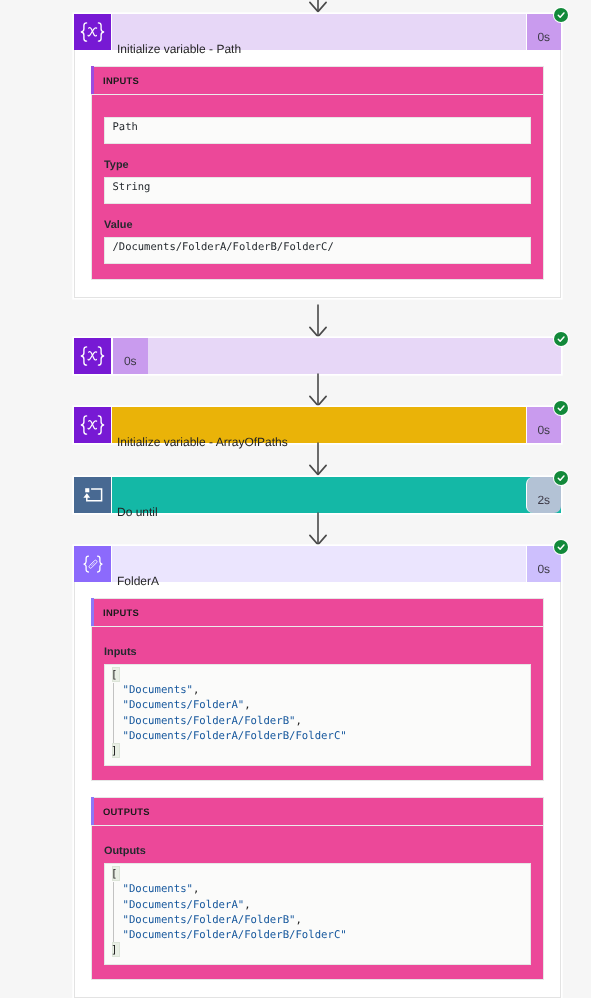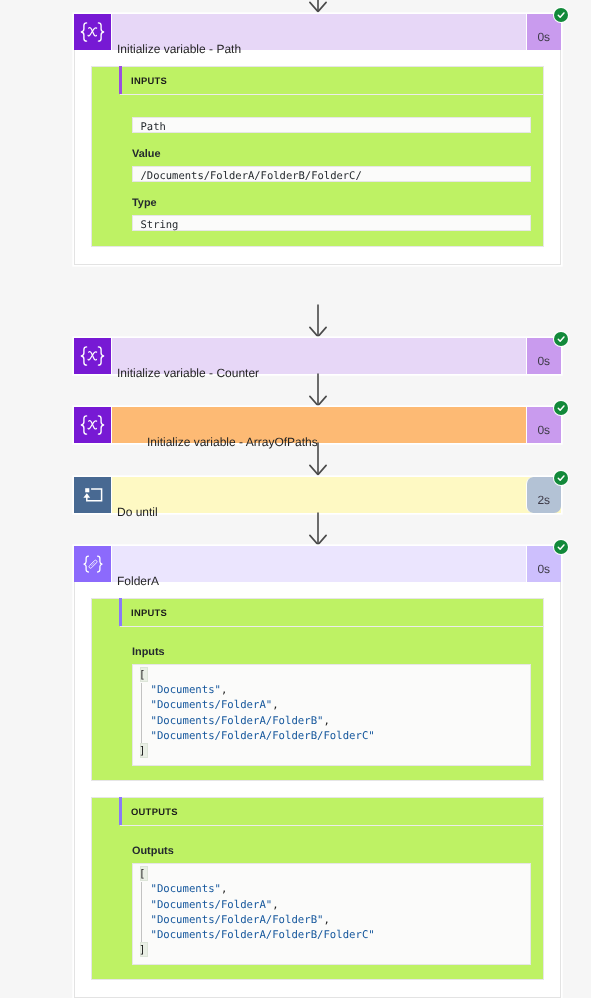--- a/index.html
+++ b/index.html
@@ -23,32 +23,32 @@
   .dur{width:35.5px;flex:0 0 35.5px;display:flex;align-items:center;justify-content:center;font-size:12px;color:#3d3a47;padding-top:10px;border-left:1.5px solid #fff;box-sizing:border-box;}
   .status{position:absolute;top:-7px;right:-8px;width:16px;height:16px;border-radius:50%;
           background:#fff;display:flex;align-items:center;justify-content:center;}
   .status i{width:14px;height:14px;border-radius:50%;background:#12893a;display:flex;align-items:center;justify-content:center;}
   .status svg{display:block;}
 
   
   .body{background:#fff;border:1px solid #e3e3e3;border-top:none;padding:16px 16px 17px 16px;box-sizing:border-box;}
 
   
-  .sec{border:1px solid #e6e6e6;background:#bef264;padding-left:28px;}
+  .sec{border:1px solid #e6e6e6;background:#ec4899;}
   .sec + .sec{margin-top:16px;}
   .sec-hd{display:flex;align-items:center;height:27px;border-bottom:1px solid #ececec;}
   .sec-bar{width:3px;height:28px;flex:0 0 3px;margin-left:-1px;margin-top:-1px;}
   .sec-ttl{font-size:9.4px;font-weight:bold;color:#1b1b1b;letter-spacing:.28px;padding-left:9px;}
   .sec-bd{padding:22px 12px 15px 12px;}
   .sec-bd.code-bd{padding:20px 12px 14px 12px;}
 
   .fld{margin-bottom:16px;}
   .fld:last-child{margin-bottom:0;}
   .fld-lb{font-size:10.9px;font-weight:bold;color:#24292e;line-height:11px;margin-bottom:6px;}
-  .fld-vl{border:1px solid #e6e6e6;background:#fbfbfa;height:16px;box-sizing:border-box;padding:0 0 0 7.5px;
+  .fld-vl{border:1px solid #e6e6e6;background:#fbfbfa;height:27px;box-sizing:border-box;padding:0 0 0 7.5px;
           font-family:"DejaVu Sans Mono",monospace;font-size:10.5px;color:#24292e;line-height:18px;}
 
   .code{position:relative;border:1px solid #e6e6e6;background:#fbfbfa;padding:2px 0 7px 4.5px;box-sizing:border-box;
         font-family:"DejaVu Sans Mono",monospace;font-size:10.65px;line-height:15.2px;
         color:#1a1a1a;white-space:pre;}
   .code .s{color:#14569c;}
   .code .c{color:#1a1a1a;}
   .code .ind{display:inline-block;width:13.0px;}
   .code .br{position:relative;display:inline-block;width:6.4px;text-align:left;margin-left:1.6px;line-height:13.6px;}
   .code .br{z-index:1;}
@@ -105,67 +105,66 @@
       <div class="sec">
         <div class="sec-hd">
           <div class="sec-bar" style="background-color: rgb(155, 77, 224);"></div>
           <div class="sec-ttl">INPUTS</div>
         </div>
         <div class="sec-bd">
           <div class="fld">
             <div class="fld-vl">Path</div>
           </div>
           <div class="fld">
+            <div class="fld-lb">Type</div>
+            <div class="fld-vl">String</div>
+          </div>
+          <div class="fld">
             <div class="fld-lb">Value</div>
             <div class="fld-vl">/Documents/FolderA/FolderB/FolderC/</div>
-          </div>
-          <div class="fld">
-            <div class="fld-lb">Type</div>
-            <div class="fld-vl">String</div>
           </div>
         </div>
       </div>
     </div>
   </div>
 
   <div class="conn" style="top:304px;">
     <svg width="18" height="34" viewBox="0 0 18 34">
         <path d="M9 0.6 L9 32.4" fill="none" stroke="#4a4a4a" stroke-width="1.6"></path>
         <path d="M0.9 23.4 L9 32.6 L17.1 23.4" fill="none" stroke="#4a4a4a" stroke-width="1.6" stroke-linecap="round" stroke-linejoin="round"></path>
       </svg>
   </div>
 
   <div class="card" style="top:338px;">
     <div class="hdr" style="background-color: rgb(231, 215, 247);">
       <div class="icon" style="background-color: rgb(119, 25, 212);">
         <svg width="25" height="20" viewBox="0 0 25 20">
             <use href="#g-varx"></use>
           </svg>
       </div>
-      <div class="title">Initialize variable - Counter</div>
       <div class="dur" style="background-color: rgb(201, 155, 238);">0s</div>
       <div class="status">
         <i>
             <svg width="10" height="10" viewBox="0 0 12 12">
               <use href="#g-check"></use>
             </svg>
           </i>
       </div>
     </div>
   </div>
 
   <div class="conn" style="top:373px;">
     <svg width="18" height="34" viewBox="0 0 18 34">
         <path d="M9 0.6 L9 32.4" fill="none" stroke="#4a4a4a" stroke-width="1.6"></path>
         <path d="M0.9 23.4 L9 32.6 L17.1 23.4" fill="none" stroke="#4a4a4a" stroke-width="1.6" stroke-linecap="round" stroke-linejoin="round"></path>
       </svg>
   </div>
 
   <div class="card" style="top:407px;">
-    <div class="hdr" style="background-color: #fdba74; gap: 30px;">
+    <div class="hdr" style="background-color: #eab308;">
       <div class="icon" style="background-color: rgb(119, 25, 212);">
         <svg width="25" height="20" viewBox="0 0 25 20">
             <use href="#g-varx"></use>
           </svg>
       </div>
       <div class="title">Initialize variable - ArrayOfPaths</div>
       <div class="dur" style="background-color: rgb(201, 155, 238);">0s</div>
       <div class="status">
         <i>
             <svg width="10" height="10" viewBox="0 0 12 12">
@@ -177,21 +176,21 @@
   </div>
 
   <div class="conn" style="top:442px;">
     <svg width="18" height="34" viewBox="0 0 18 34">
         <path d="M9 0.6 L9 32.4" fill="none" stroke="#4a4a4a" stroke-width="1.6"></path>
         <path d="M0.9 23.4 L9 32.6 L17.1 23.4" fill="none" stroke="#4a4a4a" stroke-width="1.6" stroke-linecap="round" stroke-linejoin="round"></path>
       </svg>
   </div>
 
   <div class="card" style="top:477px;">
-    <div class="hdr" style="background-color: #fef9c3;">
+    <div class="hdr" style="background-color: #14b8a6;">
       <div class="icon" style="background-color: rgb(72, 105, 146);">
         <svg width="22" height="18" viewBox="0 0 22 18">
           <rect x="3.2" y="2.2" width="4.1" height="4.1" fill="#fff"></rect>
           <path d="M9.1 2.95 H19.6 V14.8 H4.8 V8.2" fill="none" stroke="#fff" stroke-width="1.5" stroke-linejoin="miter"></path>
           <path d="M1.4 11.7 L4.8 7.3 L8.2 11.7 Z" fill="#fff"></path>
         </svg>
       </div>
       <div class="title">Do until</div>
       <div class="dur" style="background-color: rgb(179, 194, 213); border-radius: 7px;">2s</div>
       <div class="status">

